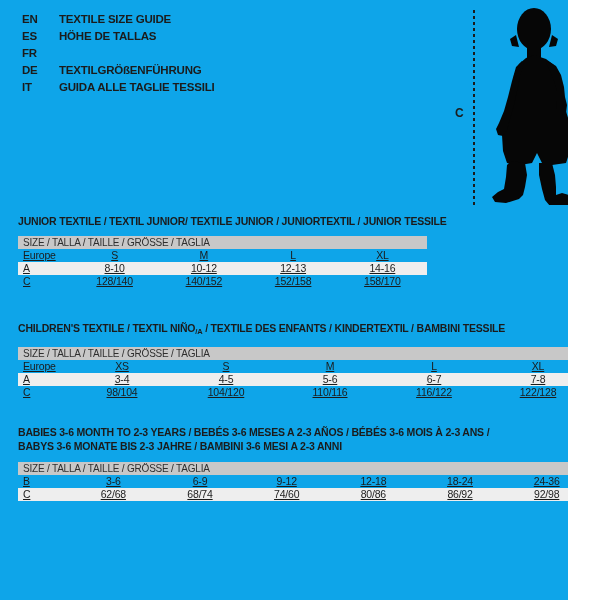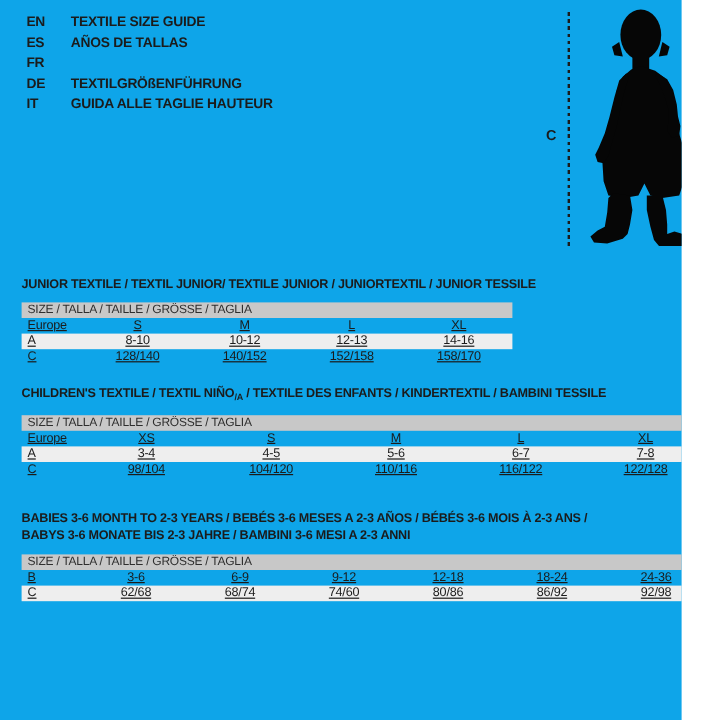--- a/index.html
+++ b/index.html
@@ -11,21 +11,21 @@
   .lang-block{position:absolute;left:22px;top:10px;}
   .lang-row{display:flex;height:17px;align-items:center;font-weight:bold;font-size:11.5px;letter-spacing:-0.2px;white-space:nowrap;}
   .lang-code{width:37px;flex:0 0 37px;}
   
   .dash-line{position:absolute;left:473px;top:10px;width:2px;height:196px;
     background:repeating-linear-gradient(to bottom,var(--text,#111) 0px,var(--text,#111) 3px,transparent 3px,transparent 6px);}
   .c-label{position:absolute;left:455px;top:106px;font-weight:bold;font-size:12px;}
   .baby-svg{position:absolute;left:486px;top:5px;}
   
   .sg-table{position:absolute;left:18px;letter-spacing:-0.2px;}
-  .t1{top:230px;width:409px;}
+  .t1{top:214px;width:409px;}
   .t2{top:321px;width:572px;}
   .t3{top:425px;width:572px;}
   .t-title{font-weight:bold;font-size:10.5px;line-height:14px;margin-bottom:8px;white-space:nowrap;}
   .t3 .t-title{margin-bottom:9px;}
   .t-title .subA{font-size:7.5px;vertical-align:-2px;}
   .size-bar{background:var(--bar,#c8c8c8);height:13px;line-height:13px;font-size:10px;padding-left:5px;color:#2e2e2e;box-sizing:border-box;}
   .t-row{display:flex;height:13px;line-height:13px;font-size:10.5px;align-items:center;text-decoration:underline;}
   .t-row.alt{background:var(--altrow,#eeeeee);}
   .t-label{flex:0 0 52px;width:52px;padding-left:5px;box-sizing:border-box;}
   .t-cell{flex:1;text-align:center;}
@@ -38,32 +38,32 @@
 
 <div class="canvas">
 
   <div class="lang-block">
     <div class="lang-row">
       <span class="lang-code">EN</span>
       <span class="lang-label">TEXTILE SIZE GUIDE</span>
     </div>
     <div class="lang-row">
       <span class="lang-code">ES</span>
-      <span class="lang-label">AÑOS DE TALLAS</span>
+      <span class="lang-label">HÖHE DE TALLAS</span>
     </div>
     <div class="lang-row">
       <span class="lang-code">FR</span>
     </div>
     <div class="lang-row">
       <span class="lang-code">DE</span>
       <span class="lang-label">TEXTILGRÖßENFÜHRUNG</span>
     </div>
     <div class="lang-row">
       <span class="lang-code">IT</span>
-      <span class="lang-label">GUIDA ALLE TAGLIE HAUTEUR</span>
+      <span class="lang-label">GUIDA ALLE TAGLIE TESSILI</span>
     </div>
   </div>
 
   <div class="dash-line"></div>
   <div class="c-label">C</div>
   <svg class="baby-svg" width="100" height="200" viewBox="0 0 100 200">
     <g fill="#060606">
       <ellipse cx="48" cy="24" rx="17" ry="21"></ellipse>
       <polygon points="30,30 24,34 26,41 33,42"></polygon>
       <polygon points="66,30 72,34 70,41 63,42"></polygon>

